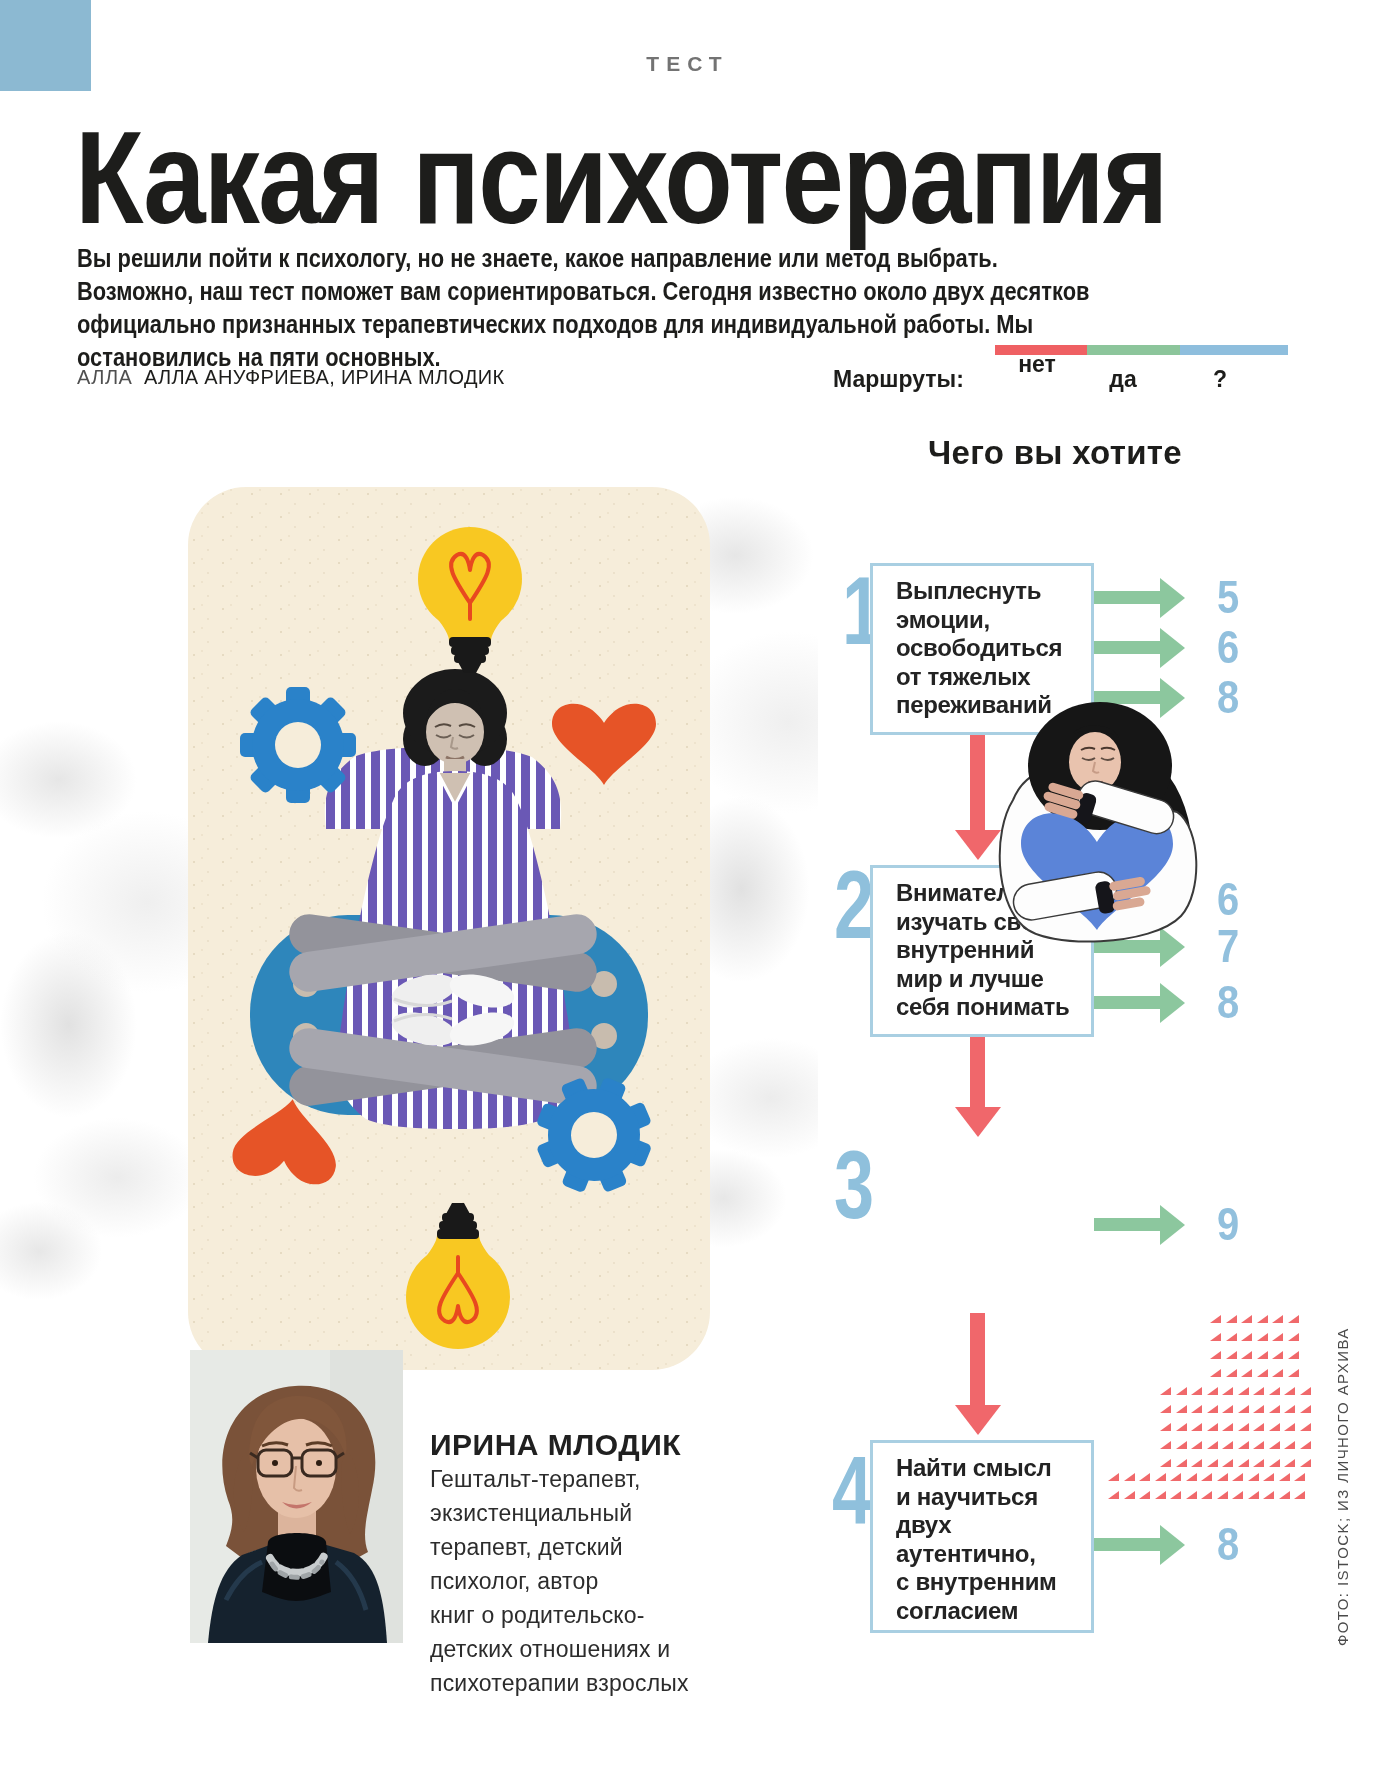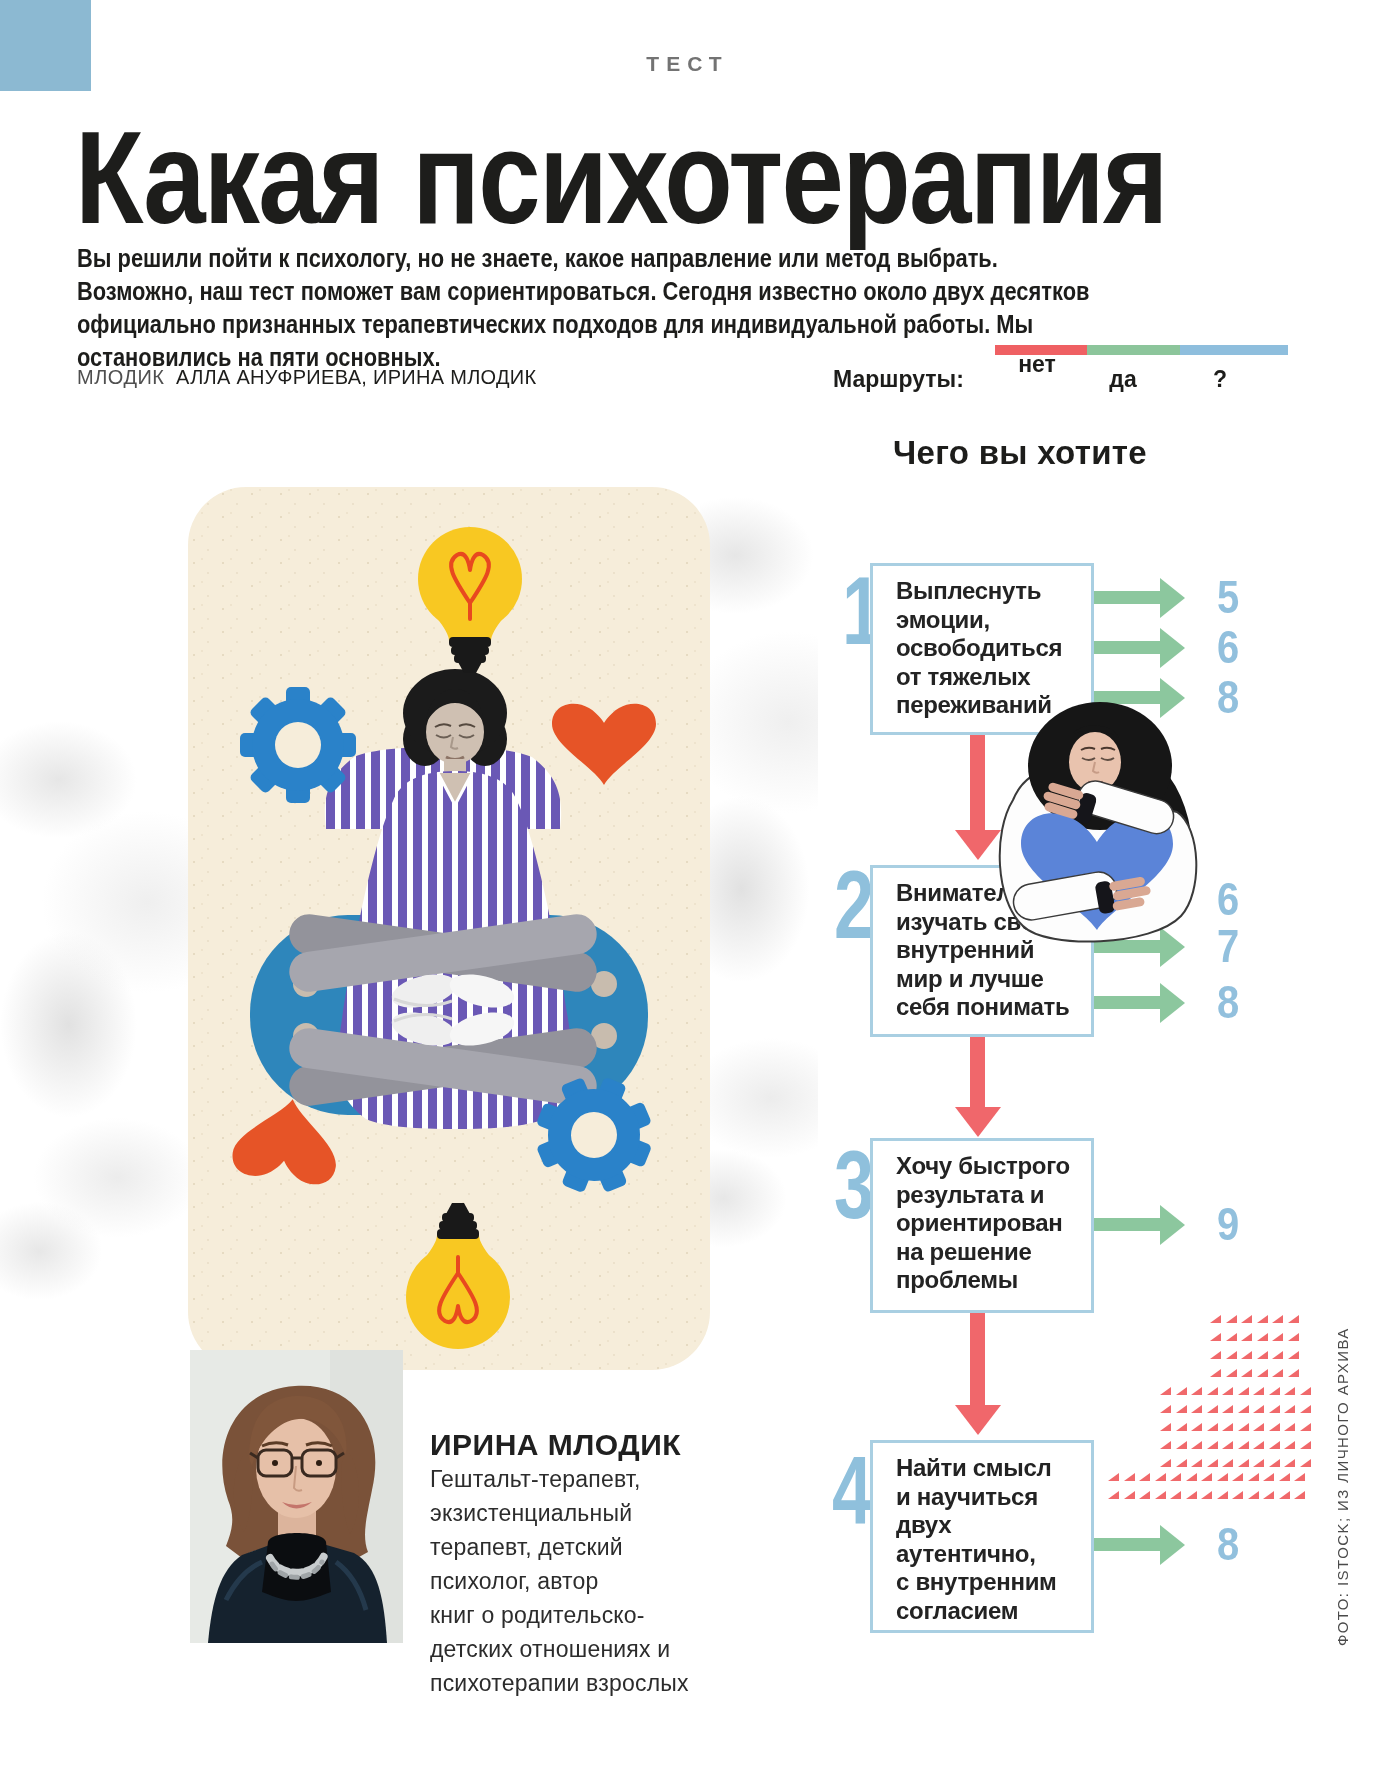--- a/index.html
+++ b/index.html
@@ -73,21 +73,21 @@
 
   <div class="abs corner"></div>
 
   <div class="abs kicker">ТЕСТ</div>
 
   <div class="abs headline">Какая психотерапия</div>
 
   <div class="abs intro">Вы решили пойти к психологу, но не знаете, какое направление или метод выбрать. Возможно, наш тест поможет вам сориентироваться. Сегодня известно около двух десятков официально признанных терапевтических подходов для индивидуальной работы. Мы остановились на пяти основных.</div>
 
   <div class="abs byline">
-    <span class="lbl">МЛОДИК</span>
+    <span class="lbl">АЛЛА</span>
     <span class="names">АЛЛА АНУФРИЕВА, ИРИНА МЛОДИК</span>
   </div>
 
   <div class="abs legend-bar" style="left:995px;width:92px;background:#ef6063;"></div>
   <div class="abs legend-bar" style="left:1087px;width:93px;background:#8cc59b;"></div>
   <div class="abs legend-bar" style="left:1180px;width:108px;background:#8ebedd;"></div>
   <div class="abs legend-label" style="left:833px;top:366px;">Маршруты:</div>
   <div class="abs legend-label" style="left:1007px;top:351px;width:60px;text-align:center;">нет</div>
   <div class="abs legend-label" style="left:1093px;top:366px;width:60px;text-align:center;">да</div>
   <div class="abs legend-label" style="left:1190px;top:366px;width:60px;text-align:center;">?</div>
@@ -175,21 +175,21 @@
     <use href="#legs"></use>
 
     <use href="#bulb" transform="translate(282 92)"></use>
     <use href="#bulb" transform="translate(270 810) rotate(180)"></use>
     <use href="#gear" transform="translate(110 258)"></use>
     <use href="#gear" transform="translate(406 648) rotate(22)"></use>
     <use href="#heartshape" transform="translate(416 264)"></use>
     <use href="#heartshape" transform="translate(100 646) rotate(188)"></use>
   </svg>
 
-  <div class="abs flow-title" style="left: 893px;">Чего вы хотите</div>
+  <div class="abs flow-title" style="left: 928px;">Чего вы хотите</div>
 
   <div class="abs step-num" style="left:822px;top:572px;">1</div>
   <div class="abs step-box" style="left:870px;top:563px;width:224px;height:172px;">
     <div class="step-line">Выплеснуть</div>
     <div class="step-line">эмоции,</div>
     <div class="step-line">освободиться</div>
     <div class="step-line">от тяжелых</div>
     <div class="step-line">переживаний</div>
   </div>
   <div class="garrow" style="left:1094px;top:591px;width:66px;"></div>
@@ -210,27 +210,20 @@
   </div>
   <div class="garrow" style="left:1094px;top:893px;width:66px;"></div>
   <div class="garrow" style="left:1094px;top:940px;width:66px;"></div>
   <div class="garrow" style="left:1094px;top:996px;width:66px;"></div>
   <div class="target" style="left:1197px;top:873px;">6</div>
   <div class="target" style="left:1197px;top:920px;">7</div>
   <div class="target" style="left:1197px;top:976px;">8</div>
   <div class="rarrow" style="left:970px;top:1037px;height:70px;"></div>
 
   <div class="abs step-num" style="left:814px;top:1146px;">3</div>
-  <div class="abs step-box" style="left:870px;top:1138px;width:224px;height:175px;">
-    <div class="step-line">Хочу быстрого</div>
-    <div class="step-line">результата и</div>
-    <div class="step-line">ориентирован</div>
-    <div class="step-line">на решение</div>
-    <div class="step-line">проблемы</div>
-  </div>
   <div class="garrow" style="left:1094px;top:1218px;width:66px;"></div>
   <div class="target" style="left:1197px;top:1198px;">9</div>
   <div class="rarrow" style="left:970px;top:1313px;height:92px;"></div>
 
   <div class="abs step-num" style="left:812px;top:1452px;">4</div>
   <div class="abs step-box" style="left:870px;top:1440px;width:224px;height:193px;">
     <div class="step-line">Найти смысл</div>
     <div class="step-line">и научиться</div>
     <div class="step-line">двух</div>
     <div class="step-line">аутентично,</div>

